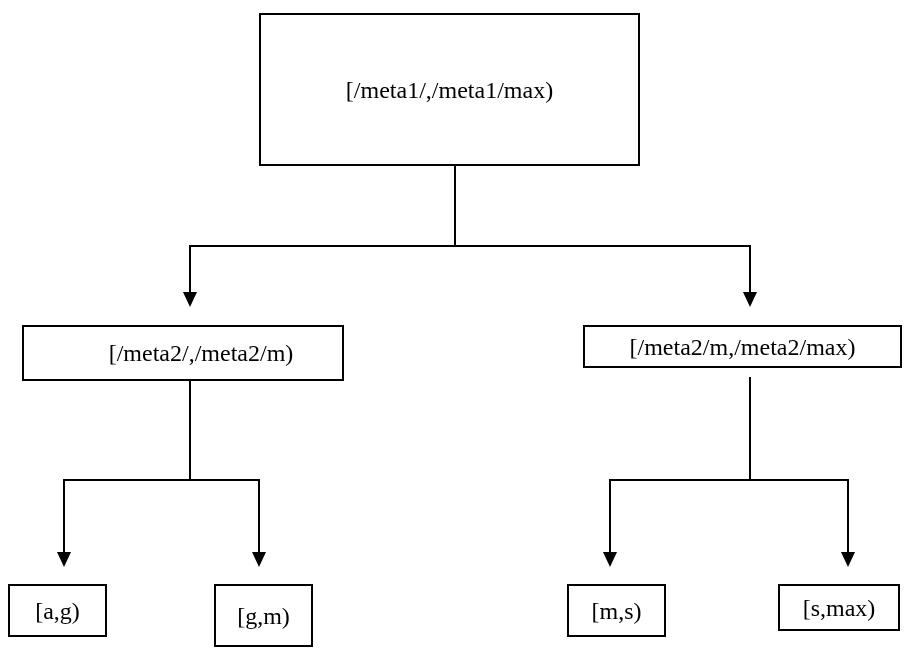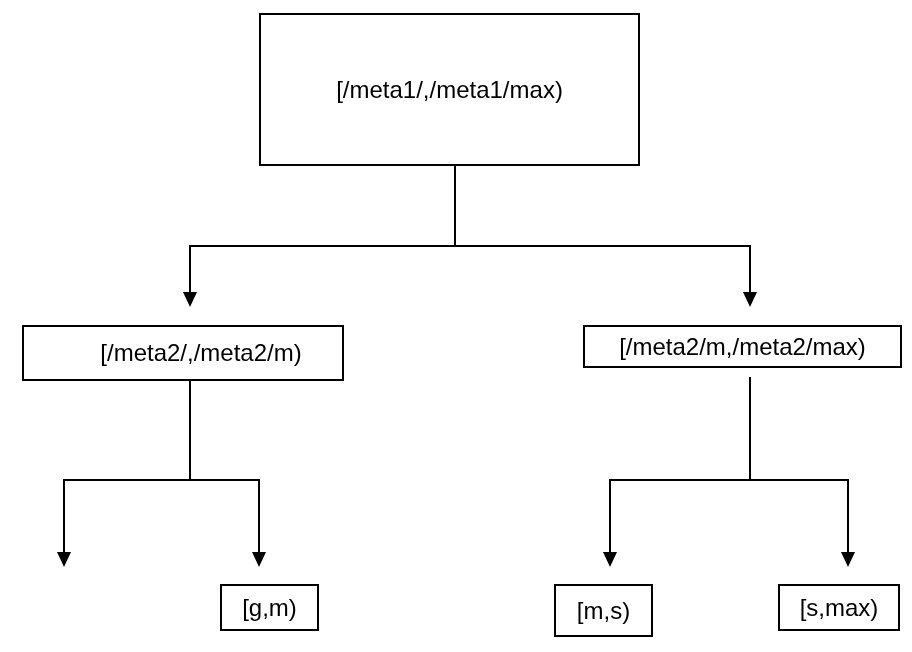--- a/index.html
+++ b/index.html
@@ -5,21 +5,21 @@
   html, body {
     margin: 0;
     padding: 0;
     background: #ffffff;
   }
   .canvas {
     position: relative;
     width: 912px;
     height: 652px;
     background: #ffffff;
-    font-family: Liberation Sans, sans-serif;
+    font-family: Liberation Serif, serif;
     color: #000000;
     overflow: hidden;
   }
   .edges {
     position: absolute;
     left: 0;
     top: 0;
     width: 912px;
     height: 652px;
     pointer-events: none;
@@ -33,22 +33,22 @@
     align-items: center;
     justify-content: center;
     font-size: 24px;
     line-height: 1;
     white-space: nowrap;
   }
   .node-root   { left: 259px; top: 13px;  width: 381px; height: 153px; }
   .node-l2l    { left: 22px;  top: 325px; width: 322px; height: 56px; padding-left: 36px; }
   .node-l2r    { left: 583px; top: 325px; width: 319px; height: 43px; }
   .node-ag     { left: 8px;   top: 584px; width: 99px;  height: 53px; }
-  .node-gm     { left: 220px; top: 584px; width: 99px;  height: 47px; }
-  .node-ms     { left: 554px; top: 584px; width: 99px;  height: 53px; }
+  .node-gm     { left: 214px; top: 584px; width: 99px;  height: 63px; }
+  .node-ms     { left: 567px; top: 584px; width: 99px;  height: 53px; }
   .node-smax   { left: 778px; top: 584px; width: 122px; height: 47px; }
 </style>
 </head>
 <body>
 
 <div class="canvas">
 
   <svg class="edges" viewBox="0 0 912 652" xmlns="http://www.w3.org/2000/svg">
 
     <g stroke="#000000" stroke-width="2" fill="none">
@@ -78,20 +78,23 @@
   </div>
 
   <div class="node node-l2l">
     <span>[/meta2/,/meta2/m)</span>
   </div>
 
   <div class="node node-l2r">
     <span>[/meta2/m,/meta2/max)</span>
   </div>
 
+  <div class="node node-ag">
+    <span>[a,g)</span>
+  </div>
 
   <div class="node node-gm">
     <span>[g,m)</span>
   </div>
 
   <div class="node node-ms">
     <span>[m,s)</span>
   </div>
 
   <div class="node node-smax">

